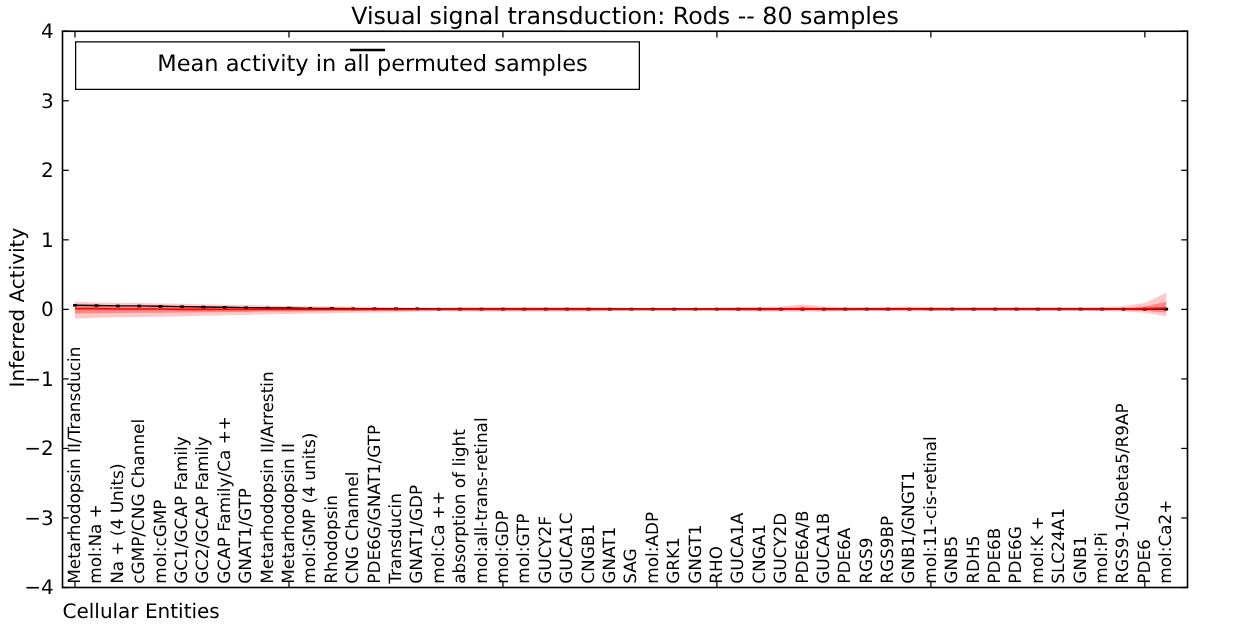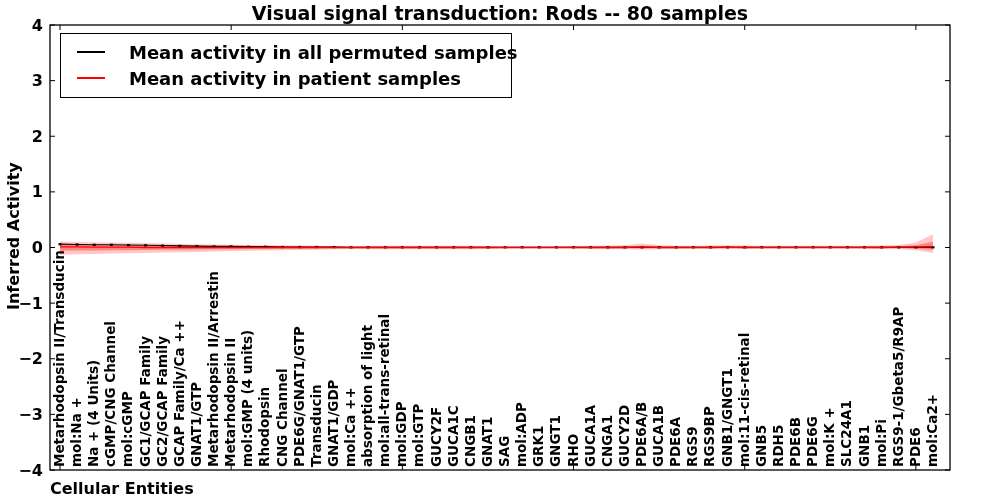--- a/index.html
+++ b/index.html
@@ -1,39 +1,39 @@
 <!DOCTYPE html>
 <html><head>
 <meta charset="utf-8">
 <style>
   html,body{margin:0;padding:0;background:#fff;}
   .figure{
     position:relative;width:1000px;height:500px;background:#ffffff;
-    font-family:"DejaVu Sans","Liberation Sans",sans-serif;color:#000;overflow:hidden;font-weight:bold;
+    font-family:"DejaVu Sans","Liberation Sans",sans-serif;color:#000;overflow:hidden;
   }
   .title{
     position:absolute;left:50px;top:2px;width:900px;text-align:center;
     font-size:19px;line-height:22px;white-space:nowrap;
   }
   .ylabel{
     position:absolute;left:4px;top:310px;transform-origin:0 0;transform:rotate(-90deg);
     font-size:16px;white-space:nowrap;
   }
   .xlabel{
     position:absolute;left:50px;top:479px;width:900px;text-align:left;
     font-size:16px;white-space:nowrap;
   }
   svg#plot{position:absolute;left:0;top:0;}
   svg text{font-family:"DejaVu Sans","Liberation Sans",sans-serif;fill:#000;}
   .legend{
     position:absolute;left:60px;top:33px;width:452px;
     background:#ffffff;border:1.6px solid #000;box-sizing:border-box;
     padding:5px 0 6px 0;
   }
-  .legend-row{display:flex;align-items:center;height:26px;}
+  .legend-row{display:flex;align-items:center;height:26px;flex-direction:column;}
   .swatch{display:inline-block;width:28px;height:2px;margin-left:16px;flex:0 0 auto;}
   .legend-text{margin-left:24px;font-size:18px;white-space:nowrap;}
 </style>
 </head>
 <body>
 
 <div class="figure">
   <div class="title">Visual signal transduction: Rods -- 80 samples</div>
   <div class="ylabel">Inferred Activity</div>
   <div class="xlabel">Cellular Entities</div>
@@ -187,18 +187,14 @@
       <text transform="translate(898.7647058823529,467) rotate(-90)" dy="4" font-size="13.5" text-anchor="start">RGS9-1/Gbeta5/R9AP</text>
       <text transform="translate(915.8823529411765,467) rotate(-90)" dy="4" font-size="13.5" text-anchor="start">PDE6</text>
       <text transform="translate(933,467) rotate(-90)" dy="4" font-size="13.5" text-anchor="start">mol:Ca2+</text>
     </svg>
 
   <div class="legend">
     <div class="legend-row">
       <span class="swatch" style="background: rgb(0, 0, 0);"></span>
       <span class="legend-text">Mean activity in all permuted samples</span>
     </div>
-    <div class="legend-row">
-      <span class="swatch" style="background: rgb(255, 0, 0);"></span>
-      <span class="legend-text">Mean activity in patient samples</span>
-    </div>
   </div>
 </div>
 
 </body></html>

